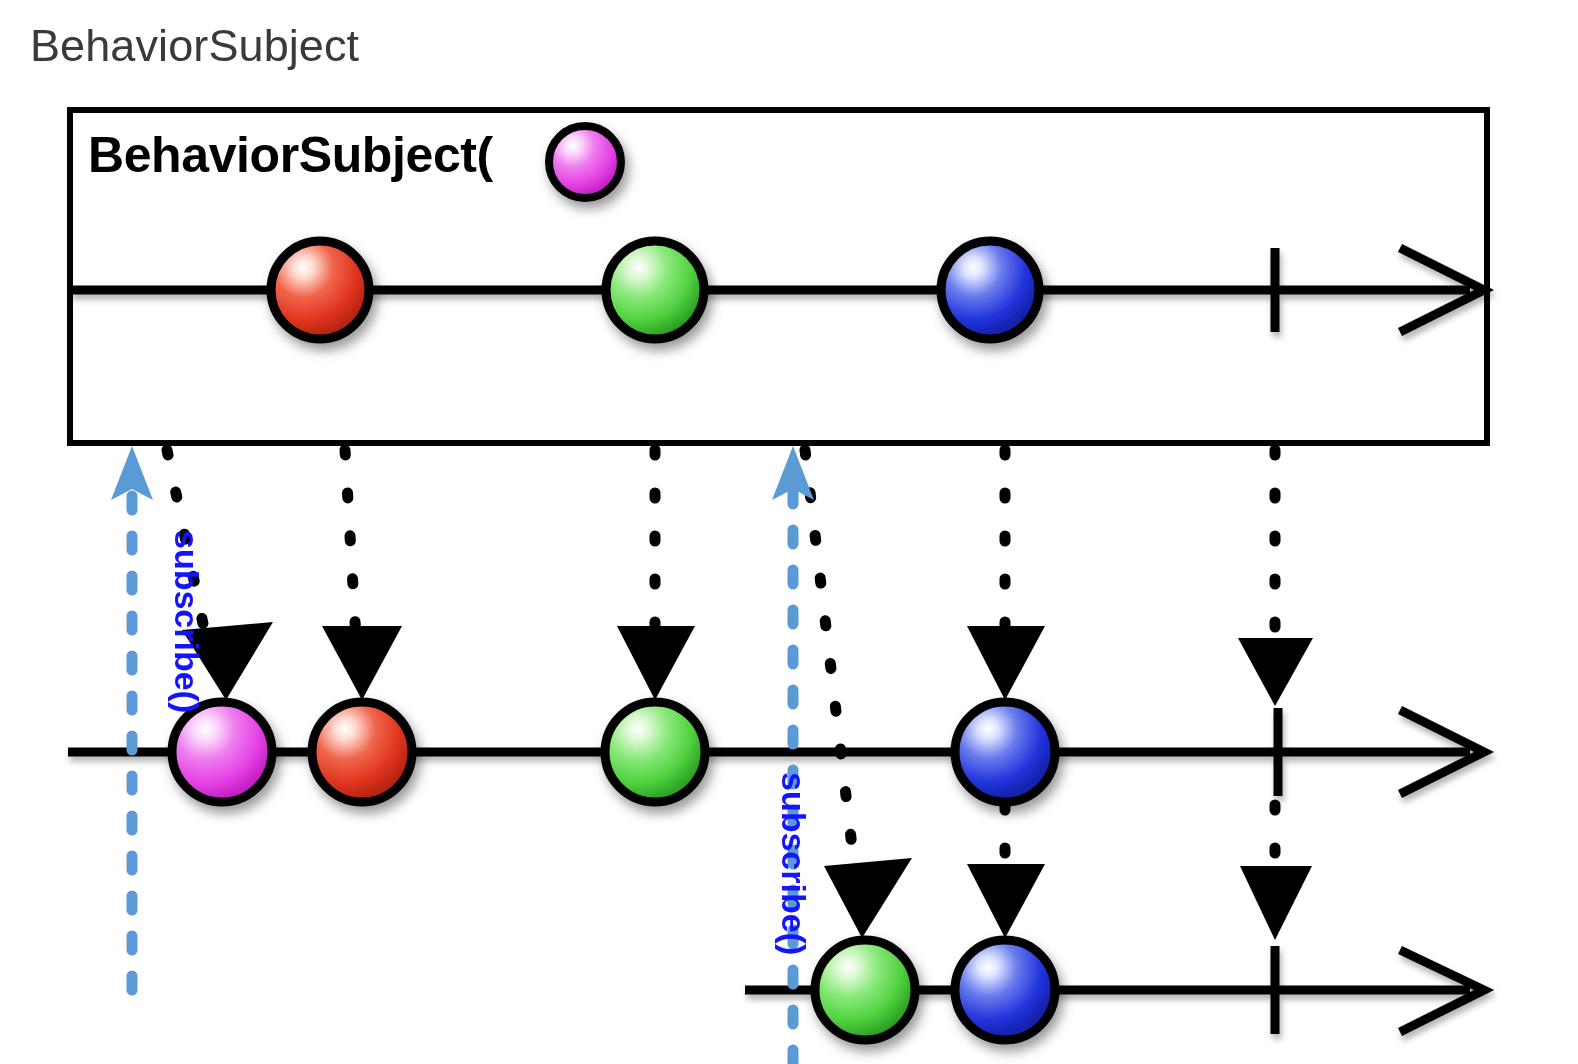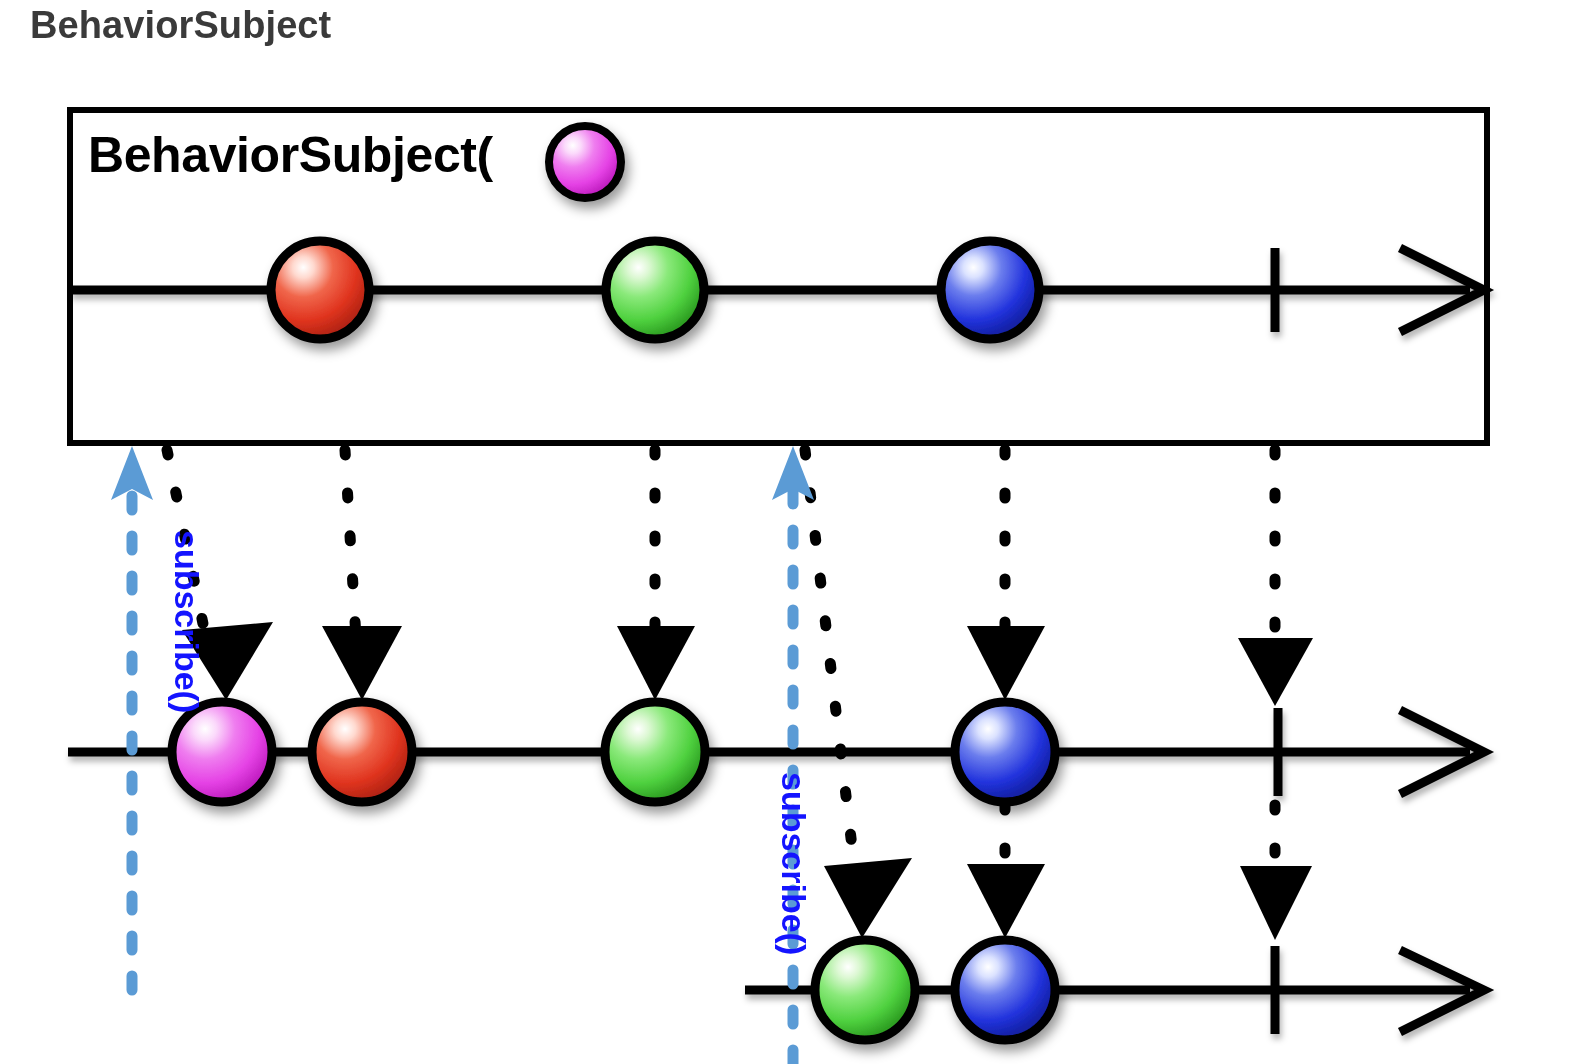--- a/index.html
+++ b/index.html
@@ -2,22 +2,22 @@
 <html><head>
 <meta charset="utf-8">
 <title>BehaviorSubject marble diagram</title>
 <style>
   html,body{margin:0;padding:0;background:#ffffff;}
   body{width:1578px;height:1064px;overflow:hidden;
        font-family:"Liberation Sans","DejaVu Sans",sans-serif;}
   #stage{position:relative;width:1578px;height:1064px;background:#fff;}
   #stage svg{position:absolute;left:0;top:0;width:1578px;height:1064px;display:block;}
   .pagetitle{
-    position:absolute;left:30px;top:4px;
-    font-size:38px;font-weight:700;color:#3a3a3a;
+    position:absolute;left:30px;top:20px;
+    font-size:45px;font-weight:400;color:#3a3a3a;
     letter-spacing:.1px;white-space:nowrap;
   }
   .boxlabel{
     position:absolute;left:88px;top:126px;
     font-size:50px;font-weight:700;color:#000;
     white-space:nowrap;letter-spacing:-.4px;
   }
 </style>
 </head>
 <body>

